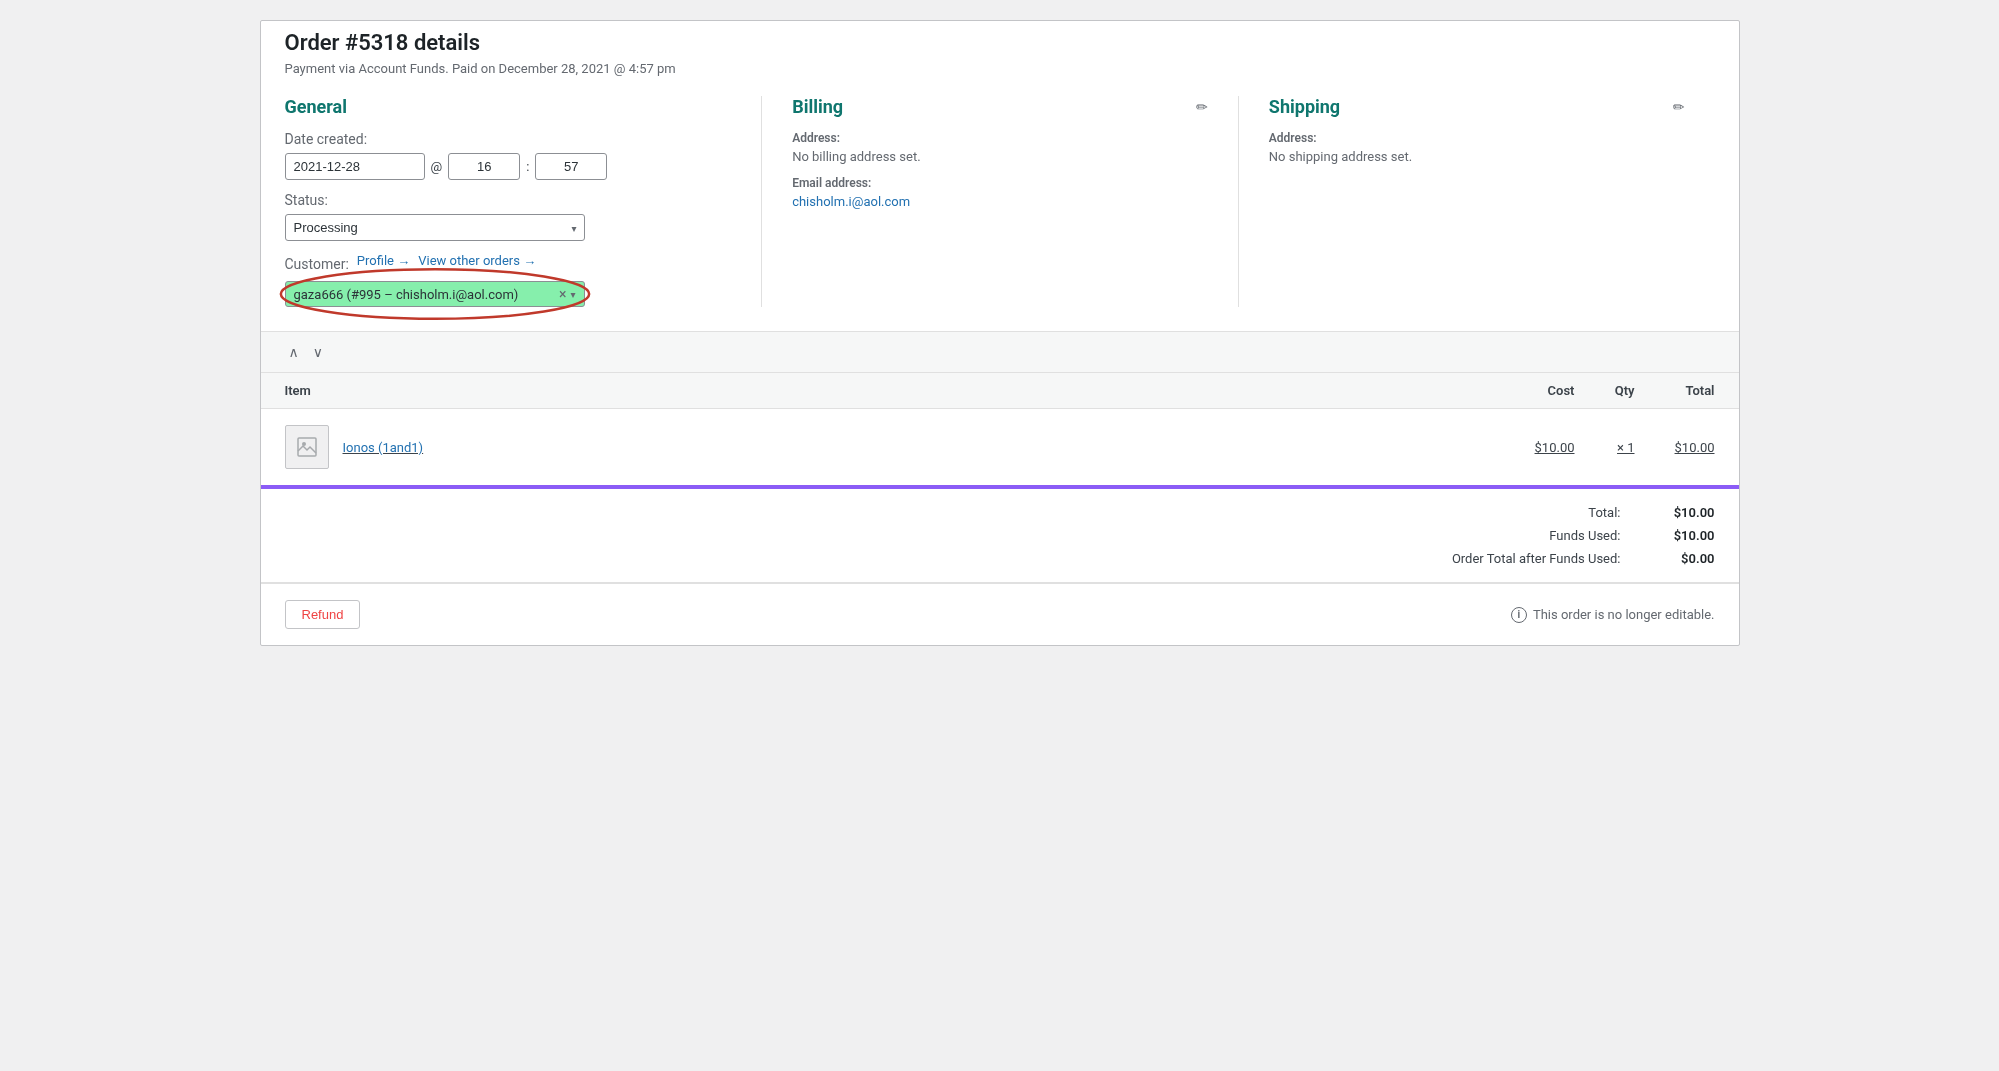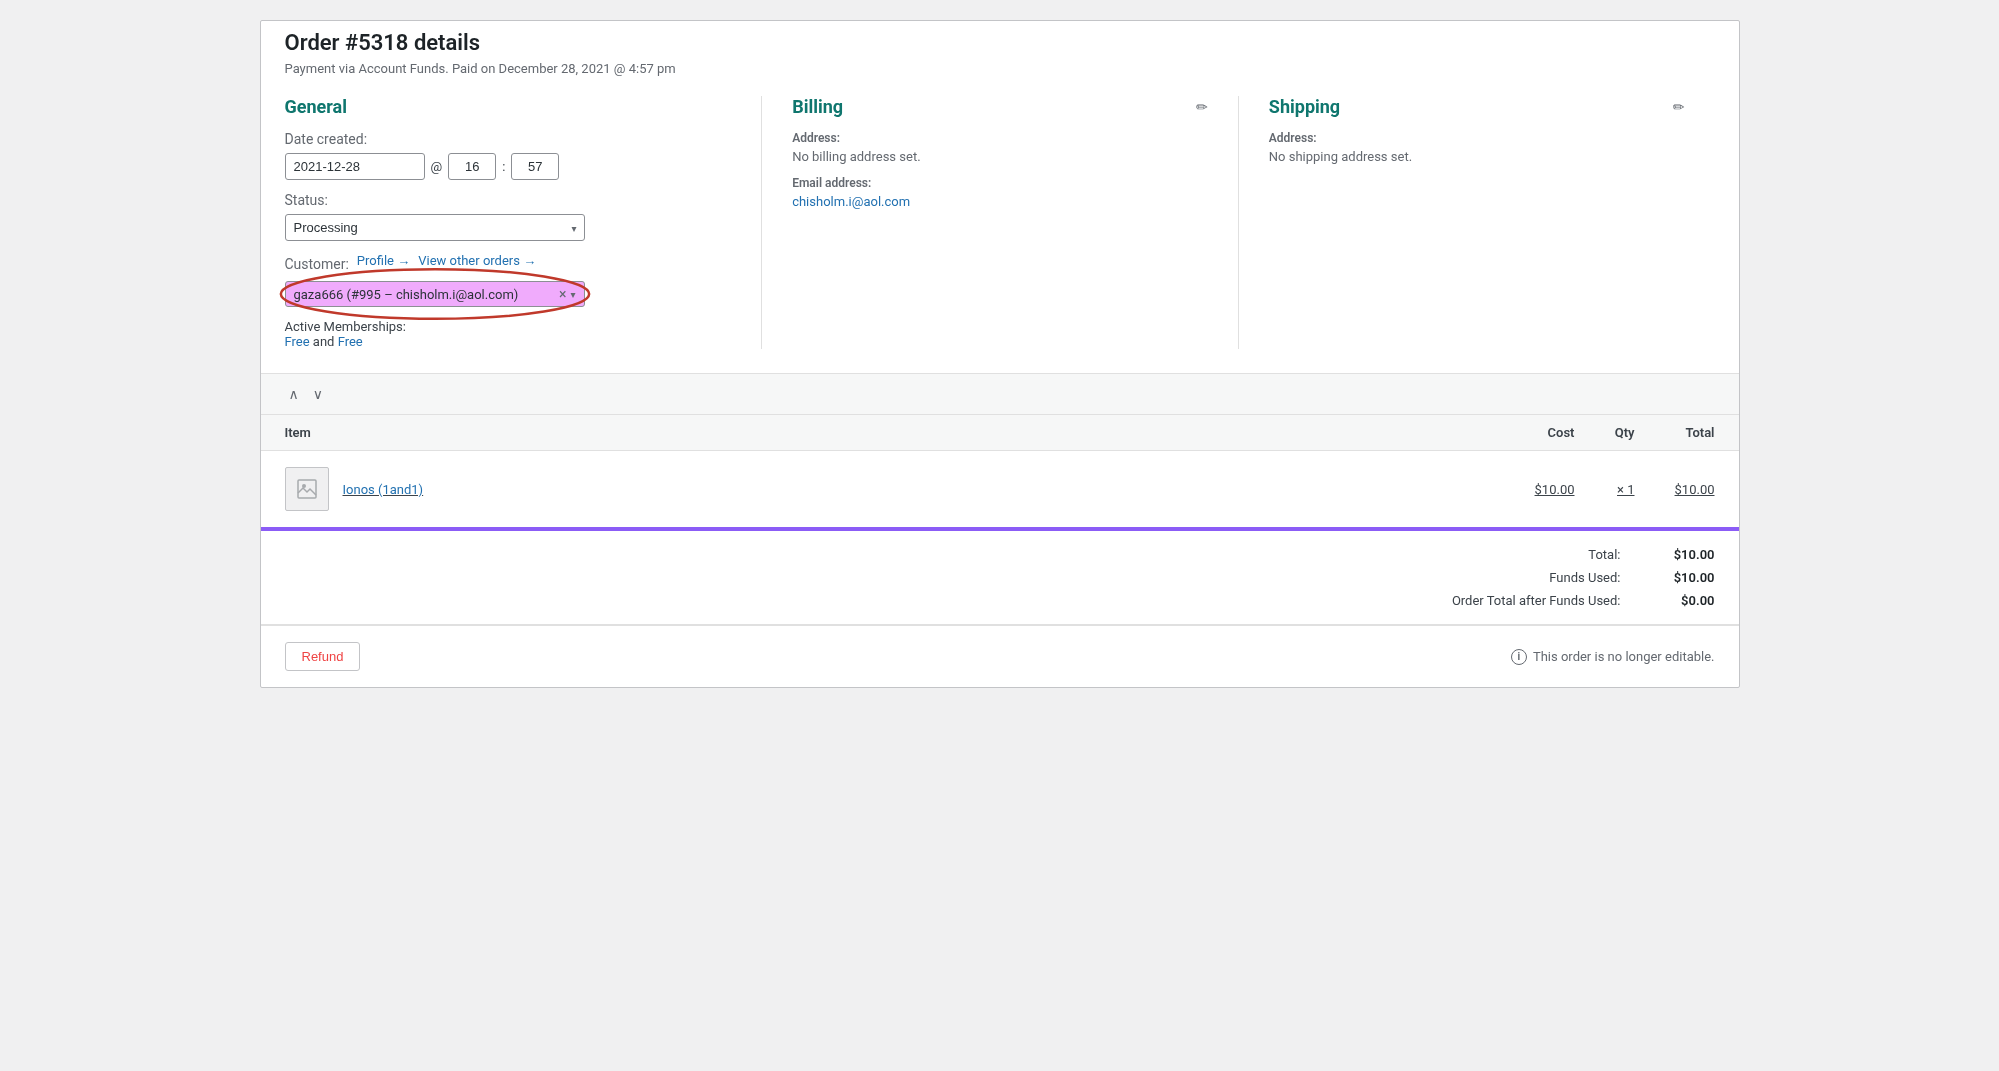--- a/index.html
+++ b/index.html
@@ -86,21 +86,21 @@
       font-size: 13px;
       color: #2c3338;
       width: 140px;
     }
     .input-time {
       border: 1px solid #8c8f94;
       border-radius: 3px;
       padding: 5px 8px;
       font-size: 13px;
       color: #2c3338;
-      width: 48px;
+      width: 72px;
       text-align: center;
     }
     .at-sign {
       font-size: 13px;
       color: #3c434a;
     }
     .colon-sign {
       font-size: 13px;
       color: #3c434a;
     }
@@ -140,21 +140,21 @@
       color: #2271b1;
       text-decoration: none;
       font-size: 13px;
     }
     .customer-select-wrapper {
       position: relative;
       display: flex;
       align-items: center;
       border: 1px solid #8c8f94;
       border-radius: 3px;
-      background: #f0abfc;
+      background: #86efac;
       max-width: 300px;
       padding: 4px 8px;
     }
     .customer-select-text {
       flex: 1;
       font-size: 13px;
       color: #2c3338;
     }
     .customer-clear {
       color: #646970;
@@ -400,27 +400,20 @@
             <span class="customer-select-text">gaza666 (#995 – chisholm.i@aol.com)</span>
             <span class="customer-clear">×</span>
             <span class="customer-dropdown-arrow">▾</span>
           </div>
 
           <svg style="position:absolute;top:-14px;left:-14px;width:calc(100% + 28px);height:calc(100% + 28px);pointer-events:none;overflow:visible;">
             <ellipse cx="50%" cy="50%" rx="47%" ry="46%" fill="none" stroke="#c0392b" stroke-width="2.5"></ellipse>
           </svg>
         </div>
 
-        <div class="active-memberships">
-          <span>Active Memberships:</span>
-          <br>
-          <a href="#" class="membership-link">Free</a>
-          <span>and</span>
-          <a href="#" class="membership-link">Free</a>
-        </div>
       </div>
 
       <div class="col-billing">
         <div class="section-header">
           <span class="section-title">Billing</span>
           <a href="#" class="edit-icon">✏</a>
         </div>
 
         <div class="billing-address-label">Address:</div>
         <div class="billing-address-value">No billing address set.</div>

